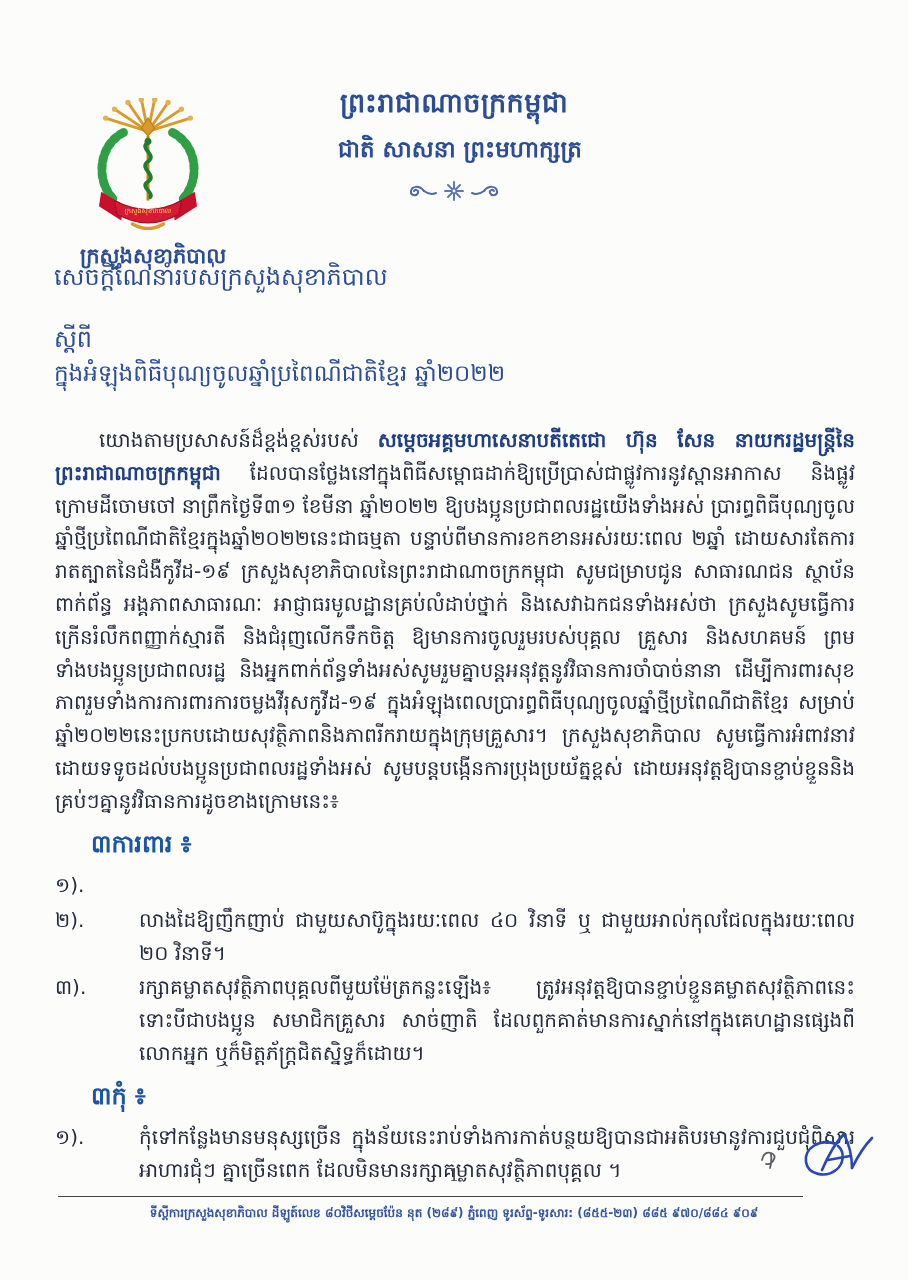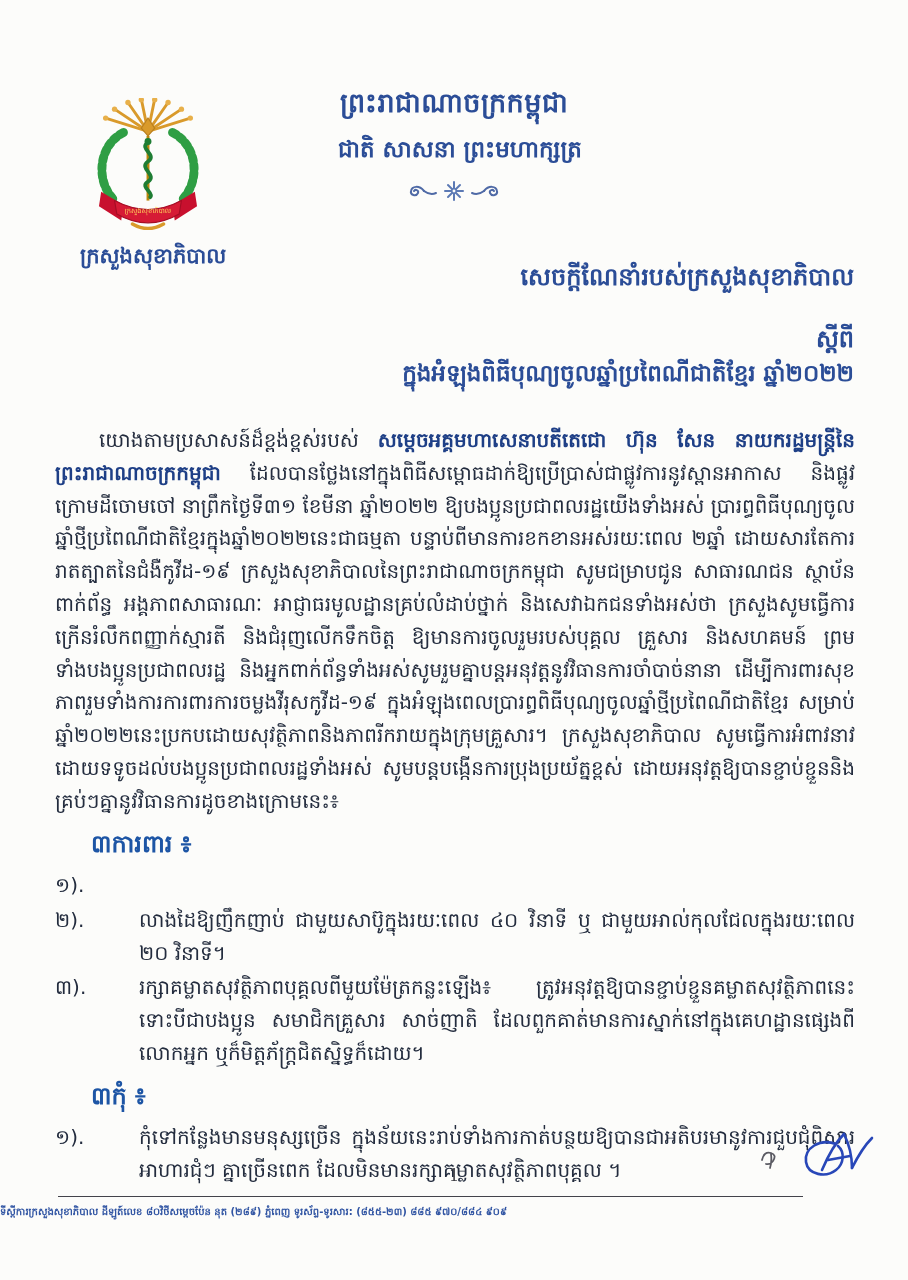--- a/index.html
+++ b/index.html
@@ -11,39 +11,39 @@
     color:#232c3e;
   }
   
   .kingdom-block { position:absolute; top:86px; left:0; right:0; text-align:center; color:#2b4d97; }
   .kingdom-line1 { font-size:27px; font-weight:bold; letter-spacing:.5px; }
   .kingdom-line2 { font-size:23px; font-weight:bold; margin-top:10px;margin-left:12px; }
   .divider-wrap  { margin-top:10px; }
   .crest-wrap { position:absolute; left:80px; top:98px; width:165px; }
   .ministry-label { margin-top:4px; font-size:21px; font-weight:bold; color:#2b4d97; }
   
-  .title-block { position:absolute; top:262px; left:54px; width:800px; text-align:right; color:#2b4d97; font-weight:bold; }
+  .title-block { position:absolute; top:262px; left:54px; width:800px; text-align:left; color:#2b4d97; font-weight:normal; }
   .title-line1 { font-size:24px; }
   .title-line2 { font-size:24px; margin-top:27px; }
   .title-line3 { font-size:23px; margin-top:12px; }
   .title-line4 { font-size:23px; }
   
   .body-block { position:absolute; top:424px; left:55px; width:800px; font-size:20px; line-height:1.64; text-align:justify; }
   .p1 { text-indent:44px; }
   .bold-name { font-weight:bold; color:#1e3f86; }
   .section-heading { font-size:24px; font-weight:bold; color:#1d55a5; margin:7px 0 5px 36px; text-align:left; }
   .list { }
   .item { display:flex; margin:2px 0; }
   .item-num { flex:0 0 44px; padding-left:40px; box-sizing:content-box; width:0; min-width:44px; text-align:left; }
   .item-num { flex:0 0 84px; padding-left:0; }
   .item-text { flex:1; text-align:justify; }
   
   .page-number { position:absolute; top:1166px; left:0; right:0; text-align:center; font-size:16px; font-family:"DejaVu Serif", serif; color:#3a3a40; }
   .footer-rule { position:absolute; top:1196px; left:58px; width:745px; border-top:1.6px solid #43434b; }
-  .footer-text { position:absolute; top:1205px; left:0; right:0; font-size:10px; font-weight:bold; color:#3155a3; }
+  .footer-text { position:absolute; top:1205px; left:0; right:0; text-align:center; font-size:12px; font-weight:bold; color:#3155a3; }
   .signature-wrap { position:absolute; left:748px; top:1122px; }
 </style>
 </head>
 <body>
 
 <div class="page">
 
   <div class="kingdom-block">
     <div class="kingdom-line1">ព្រះរាជាណាចក្រកម្ពុជា</div>
     <div class="kingdom-line2">ជាតិ សាសនា ព្រះមហាក្សត្រ</div>

